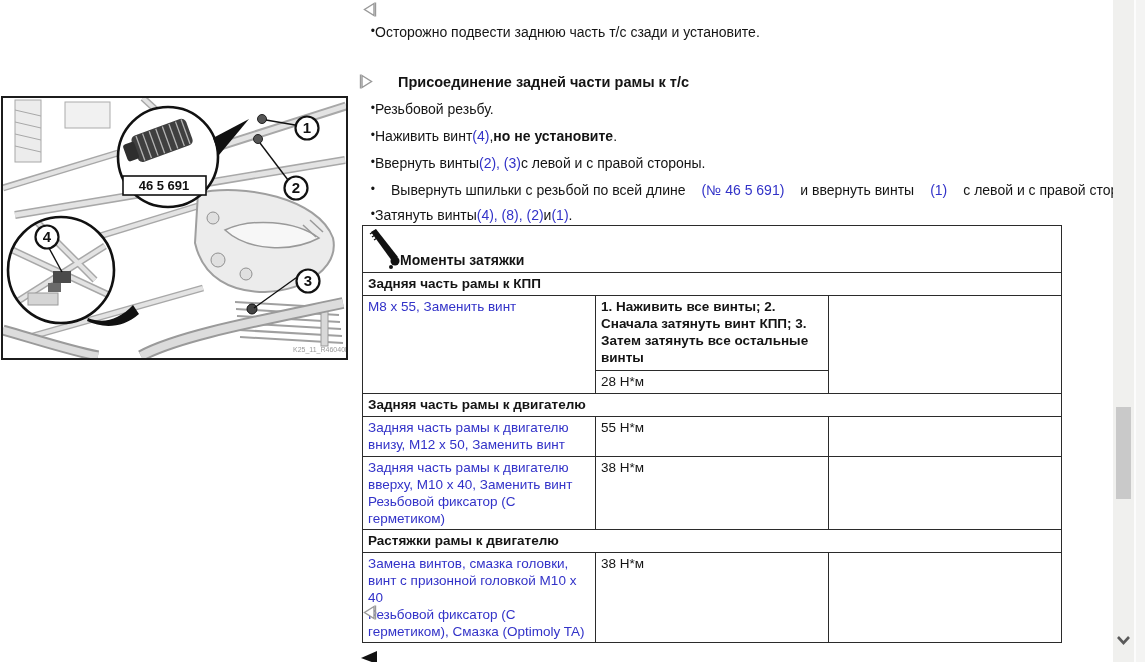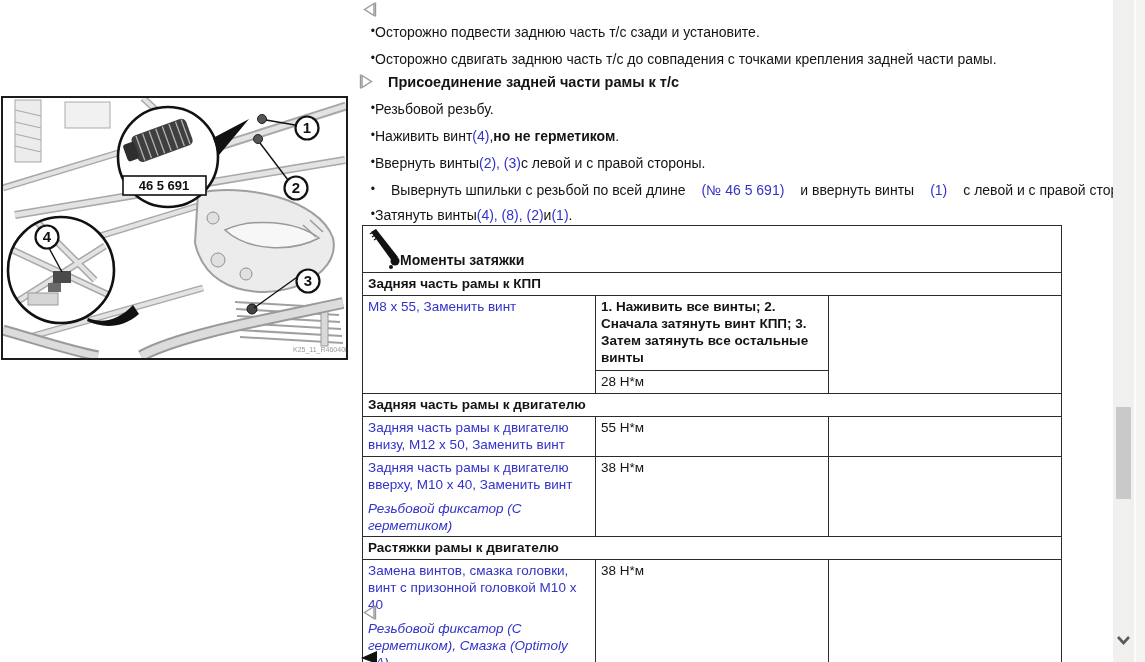--- a/index.html
+++ b/index.html
@@ -18,21 +18,21 @@
   .abs{position:absolute;}
   .bullet-line{
     display:flex;white-space:nowrap;font-size:14px;line-height:17px;left:8px;text-align:right;
   }
   .bullet-line::before{
     content:"•";flex:0 0 12px;width:12px;font-size:12px;position:relative;top:-1px;color:#141414;
   }
   .link{color:#3232c8;cursor:pointer;}
   .b{font-weight:bold;}
   .heading-line{
-    display:flex;align-items:center;gap:14px;left:2px;
+    display:flex;align-items:center;gap:24px;left:2px;
     font-weight:bold;font-size:14.5px;white-space:nowrap;
   }
   .nav-icon{width:17px;height:17px;display:inline-block;}
   
   table.torque{
     border-collapse:collapse;table-layout:fixed;width:700px;
     font-size:13.5px;line-height:17px;
   }
   table.torque td{
     border:1.5px solid #2b2b2b;vertical-align:top;padding:2px 5px;
@@ -40,21 +40,21 @@
   }
   td.c1{width:371px;}
   td.c2{width:225px;}
   td.c3{width:146px;}
   tr.hdr td{height:42px;position:relative;}
   .tbl-title{position:absolute;left:37px;bottom:3px;font-weight:bold;font-size:14px;}
   .wrench{position:absolute;left:5px;top:2px;}
   tr.section td{font-weight:bold;height:18px;}
   td.note{font-weight:bold;}
   td.torqueval{height:18px;}
-  .cell-links{margin-top:7px;font-style:italic;}
+  .cell-links{margin-top:0;}
   
   .sb-track{position:absolute;left:1113px;top:0;width:21px;height:662px;background:#f0f0ee;}
   .sb-thumb{position:absolute;left:1116px;top:407px;width:15px;height:92px;background:#c9c9c9;}
   .sb-down{position:absolute;left:1115px;top:634px;width:17px;height:14px;}
   .sb-gutter{position:absolute;left:1134px;top:0;width:11px;height:662px;background:#f4f4f3;border-left:2px solid #fcfcfc;}
 </style>
 </head>
 <body>
 
 <div class="figure">
@@ -192,42 +192,39 @@
   <span class="nav-icon abs" style="left:7px;top:1px;">
     <svg width="17" height="17" viewBox="0 0 17 17">
         <polygon points="12,2.5 2.5,8.5 12,14.5" fill="#fff" stroke="#999" stroke-width="1.4"></polygon>
         <line x1="13.5" y1="1.5" x2="13.5" y2="15.5" stroke="#999" stroke-width="1.4"></line>
       </svg>
   </span>
 
   <div class="bullet-line abs" style="top:24px;">
     <span>Осторожно подвести заднюю часть т/с сзади и установите.</span>
   </div>
-  <div class="bullet-line abs" style="top:51px;">
-    <span>Осторожно сдвигать заднюю часть т/с до совпадения с точками крепления задней части рамы.</span>
-  </div>
 
   <div class="heading-line abs" style="top:73px;">
     <span class="nav-icon">
       <svg width="17" height="17" viewBox="0 0 17 17">
           <polygon points="5,2.5 14.5,8.5 5,14.5" fill="#fff" stroke="#999" stroke-width="1.4"></polygon>
           <line x1="3.5" y1="1.5" x2="3.5" y2="15.5" stroke="#999" stroke-width="1.4"></line>
         </svg>
     </span>
     <span>Присоединение задней части рамы к т/с</span>
   </div>
 
   <div class="bullet-line abs" style="top:101px;">
     <span>Резьбовой резьбу.</span>
   </div>
   <div class="bullet-line abs" style="top:128px;">
     <span>Наживить винт </span>
       <span class="link">(4)</span>
       <span>, </span>
-      <span class="b">но не герметиком</span>
+      <span class="b">но не установите</span>
       <span>.</span>
   </div>
   <div class="bullet-line abs" style="top:155px;">
     <span>Ввернуть винты </span>
       <span class="link">(2), (3)</span>
       <span> с левой и с правой стороны.</span>
   </div>
   <div class="bullet-line abs" style="top:182px;gap:16px;">
     <span>Вывернуть шпильки с резьбой по всей длине </span>
       <span class="link">(№ 46 5 691)</span>

